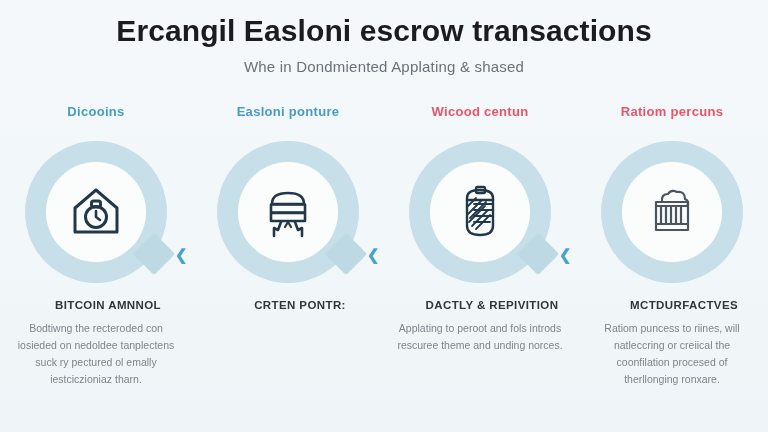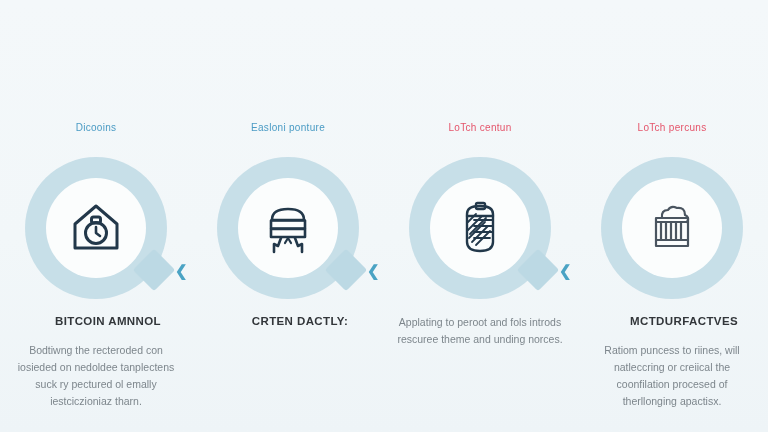--- a/index.html
+++ b/index.html
@@ -59,27 +59,26 @@
   .step {
     width: 192px;
     position: relative;
     display: flex;
     flex-direction: column;
     align-items: center;
     box-sizing: border-box;
   }
 
   .step-tag {
-    font-size: 10px;
-    font-weight: normal;
+    font-size: 13px;
+    font-weight: bold;
     letter-spacing: 0.3px;
     height: 16px;
     line-height: 16px;
     white-space: nowrap;
-    margin-top: 16px;
   }
   .tag-blue { color: #4a9bc4; }
   .tag-red  { color: #e5556b; }
 
   
   .circle-wrap {
     position: relative;
     margin-top: 21px;
     width: 142px;
     height: 142px;
@@ -148,33 +147,37 @@
     margin-top: 16px;
     font-size: 11.5px;
     font-weight: bold;
     color: #32363a;
     letter-spacing: 0.4px;
     text-align: center;
     white-space: nowrap;
     padding-left: 24px;
   }
   .step-body {
-    margin-top: 15px;
+    margin-top: 9px;
     width: 168px;
     font-size: 10.5px;
     line-height: 1.62;
     color: #7d868c;
     text-align: center;
   }
 </style>
 </head>
 <body>
 
 <div class="page">
 
+  <div class="header">
+    <div class="title">Ercangil Easloni escrow transactions</div>
+    <div class="subtitle">Whe in Dondmiented Applating &amp; shased</div>
+  </div>
 
   <div class="steps">
 
     <div class="step">
       <div class="step-tag tag-blue">Dicooins</div>
       <div class="circle-wrap">
         <div class="ring"></div>
         <div class="inner-circle"></div>
         <div class="icon-holder">
           <svg width="56" height="56" viewBox="0 0 56 56" fill="none" stroke="#22384a" stroke-width="3" stroke-linejoin="round" stroke-linecap="round">
@@ -207,59 +210,60 @@
             <path d="M35 38 L38 46 L42 44 L42 52" stroke-width="2.6"></path>
             <path d="M28 38 L25 43" stroke-width="2.2"></path>
             <path d="M28 38 L31 43" stroke-width="2.2"></path>
           </svg>
         </div>
         <div class="connector">
           <div class="diamond"></div>
           <div class="chev">❮</div>
         </div>
       </div>
-      <div class="step-head">CRTEN DACTLY:</div>
-    </div>
-
-    <div class="step">
-      <div class="step-tag tag-red">LoTch centun</div>
+      <div class="step-head">CRTEN PONTR:</div>
+    </div>
+
+    <div class="step">
+      <div class="step-tag tag-red">Wicood centun</div>
       <div class="circle-wrap">
         <div class="ring"></div>
         <div class="inner-circle"></div>
         <div class="icon-holder">
           <svg width="56" height="56" viewBox="0 0 56 56" fill="none" stroke="#22384a" stroke-width="2.4" stroke-linejoin="round" stroke-linecap="round">
             <path d="M15 14 Q15 6 28 6 Q41 6 41 14 L41 42 Q41 51 28 51 Q15 51 15 42 Z"></path>
             <rect x="24" y="3" width="9" height="6" rx="1.5"></rect>
             <path d="M15 16 L41 16"></path>
             <path d="M16 22 L24 14 M20 26 L30 16 M16 30 L28 18 M18 34 L34 18" stroke-width="1.8"></path>
             <path d="M17 38 L33 22 M20 42 L36 26 M24 45 L38 31" stroke-width="1.8"></path>
             <path d="M22 20 L40 20 M22 26 L40 26 M22 32 L40 32 M22 38 L38 38" stroke-width="1.8"></path>
           </svg>
         </div>
         <div class="connector">
           <div class="diamond"></div>
           <div class="chev">❮</div>
         </div>
       </div>
+      <div class="step-head">DACTLY &amp; REPIVITION</div>
       <div class="step-body">Applating to peroot and fols introds rescuree theme and unding norces.</div>
     </div>
 
     <div class="step">
-      <div class="step-tag tag-red">LoTch percuns</div>
+      <div class="step-tag tag-red">Ratiom percuns</div>
       <div class="circle-wrap">
         <div class="ring"></div>
         <div class="inner-circle"></div>
         <div class="icon-holder">
           <svg width="56" height="56" viewBox="0 0 56 56" fill="none" stroke="#4a5560" stroke-width="2.2" stroke-linejoin="round" stroke-linecap="round">
             <path d="M18 18 Q17 10 24 10 Q27 5 33 8 Q41 7 41 15 Q46 17 43 22"></path>
             <path d="M12 22 L44 22 L44 46 L12 46 Z"></path>
             <path d="M12 22 L12 18 L44 18 L44 22"></path>
             <path d="M17 22 L17 40 M22 22 L22 40 M27 22 L27 40 M32 22 L32 40 M37 22 L37 40"></path>
             <path d="M12 40 L44 40"></path>
           </svg>
         </div>
       </div>
       <div class="step-head">MCTDURFACTVES</div>
-      <div class="step-body">Ratiom puncess to riines, will natleccring or creiical the coonfilation procesed of therllonging apactisx.</div>
+      <div class="step-body">Ratiom puncess to riines, will natleccring or creiical the coonfilation procesed of therllonging ronxare.</div>
     </div>
 
   </div>
 </div>
 
 </body></html>

